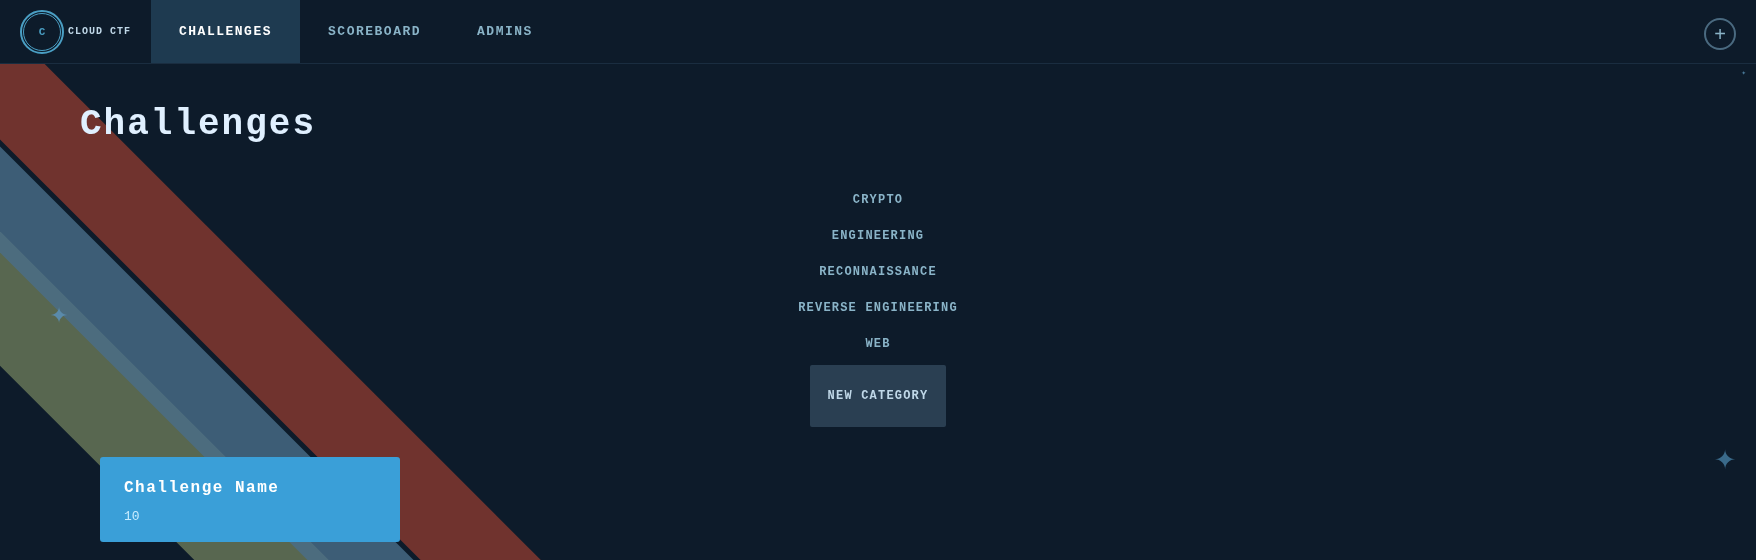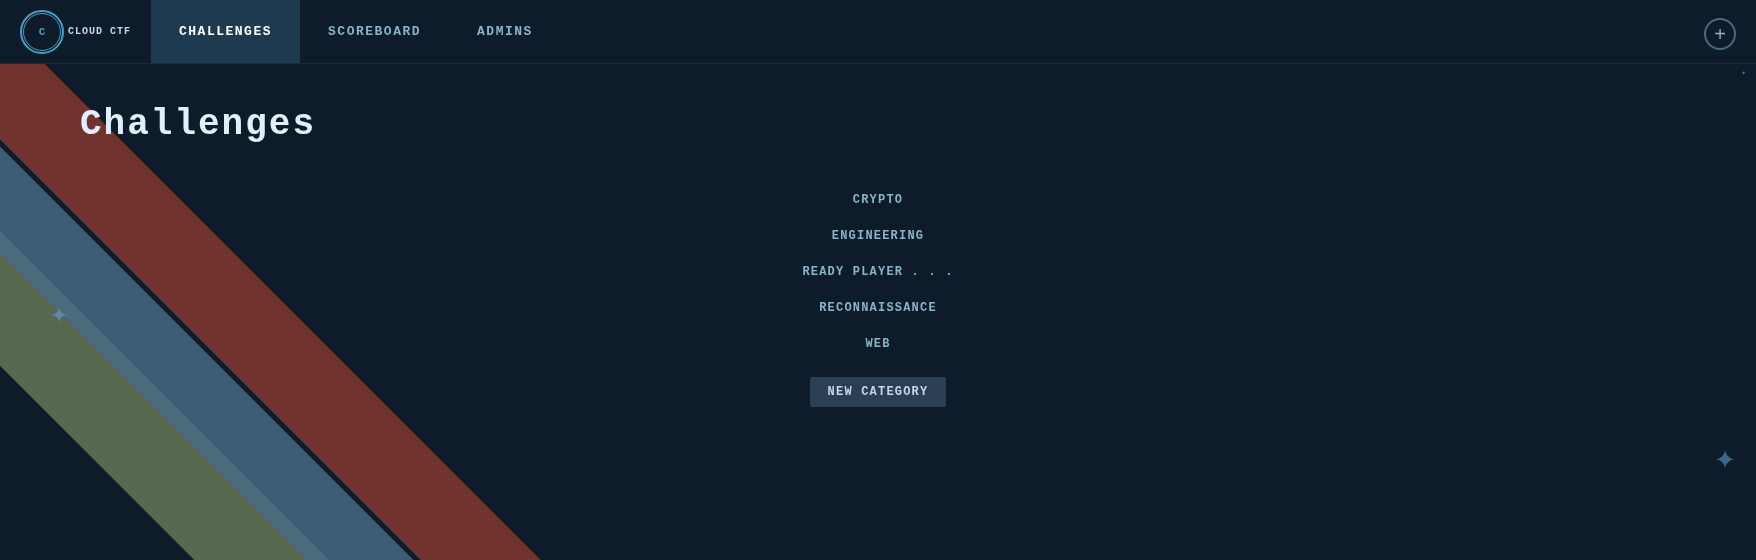--- a/index.html
+++ b/index.html
@@ -148,22 +148,21 @@
       background: transparent;
       border: none;
       font-family: 'Courier New', Courier, monospace;
       white-space: nowrap;
     }
 
     .cat-tab.new-category {
       background-color: #2a3f52;
       color: #c0d8e8;
       border-radius: 2px;
-      padding: 8px 18px;
-      margin-top: 12px;
+      padding: 24px 18px;
     }
 
     
     .challenge-card {
       background-color: #3a9fd8;
       border-radius: 3px;
       padding: 22px 24px 18px 24px;
       width: 300px;
       cursor: pointer;
       position: relative;
@@ -254,19 +253,25 @@
 </nav>
 
 <button class="add-btn">+</button>
 
 <div class="main-content">
   <h1 class="page-title">Challenges</h1>
 
   <div class="category-tabs">
     <button class="cat-tab">CRYPTO</button>
     <button class="cat-tab">ENGINEERING</button>
-    <button class="cat-tab">READY PLAYER . . .</button>
     <button class="cat-tab">RECONNAISSANCE</button>
+    <button class="cat-tab">REVERSE ENGINEERING</button>
     <button class="cat-tab">WEB</button>
     <button class="cat-tab new-category">NEW CATEGORY</button>
   </div>
 
+  <div class="cards-row">
+    <div class="challenge-card">
+      <div class="challenge-card-name">Challenge Name</div>
+      <div class="challenge-card-points">10</div>
+    </div>
+  </div>
 </div>
 
 </body></html>

